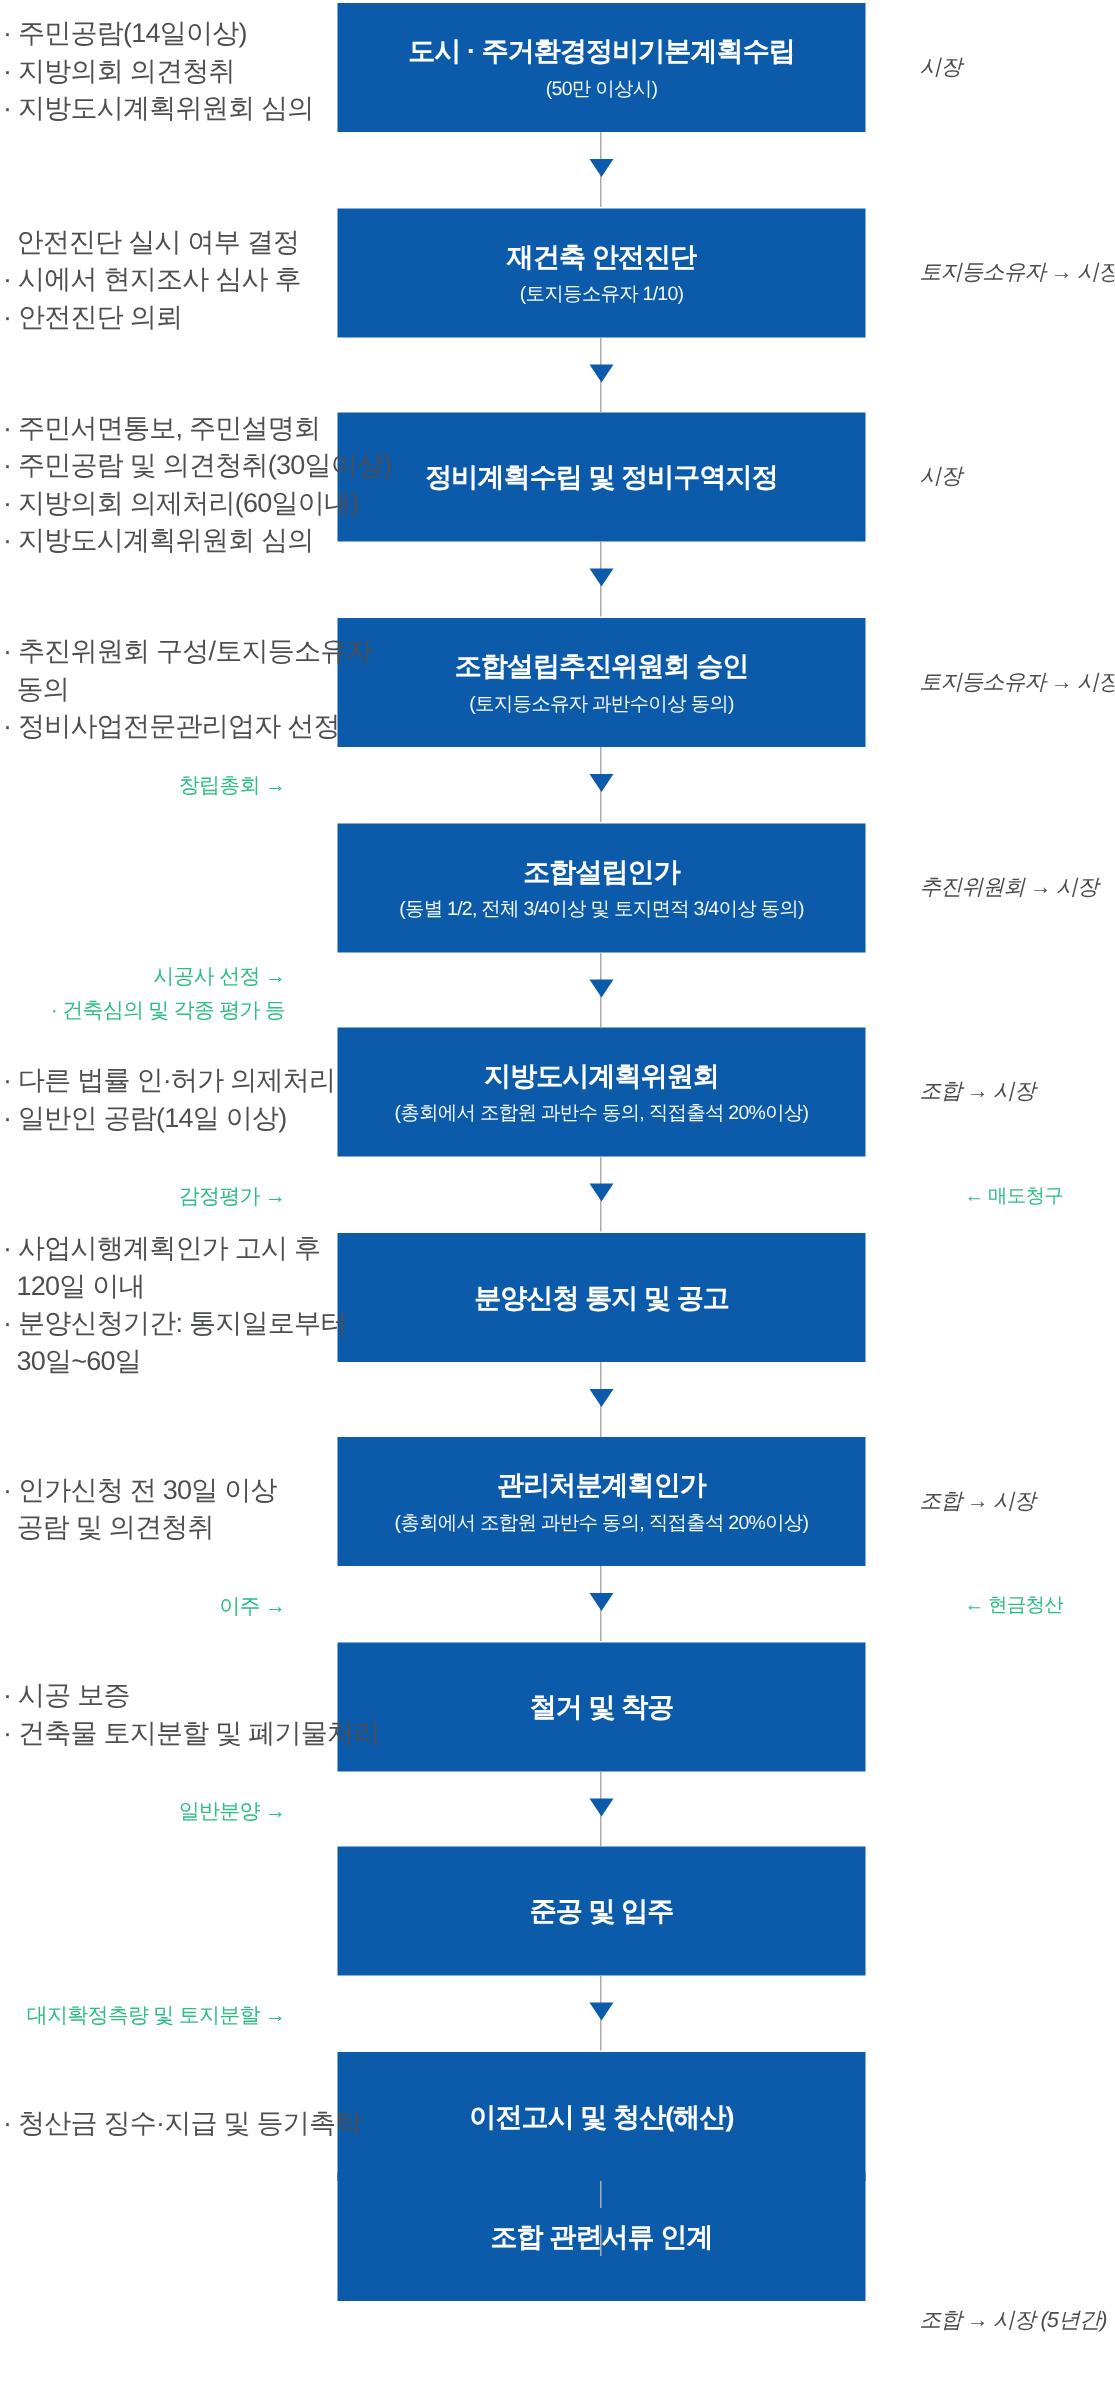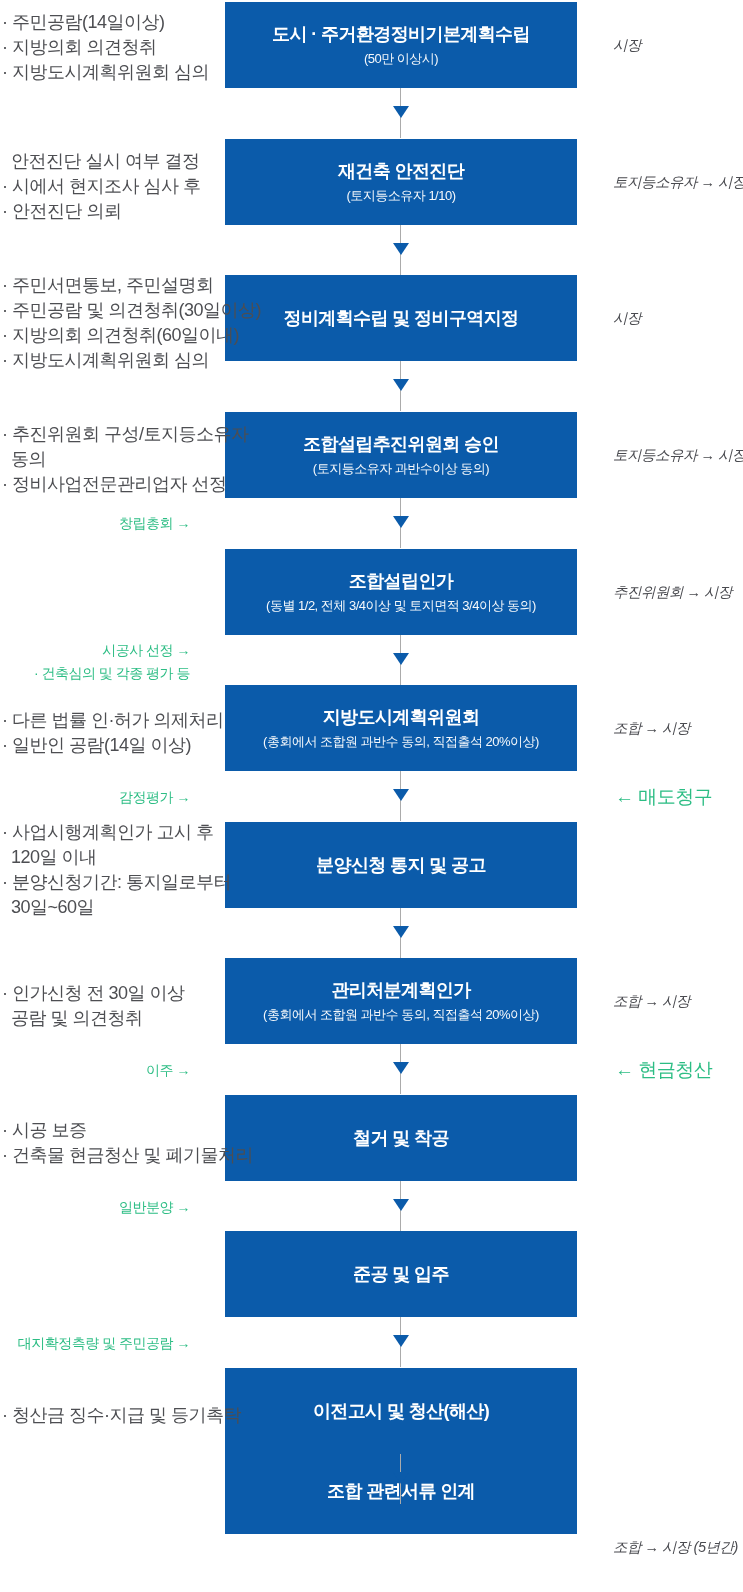--- a/index.html
+++ b/index.html
@@ -27,21 +27,21 @@
     border-top:12px solid #0b5baa;
   }
   
   .notes{position:absolute;left:2px;width:215px;color:#4d4e52;font-size:18px;letter-spacing:-0.5px;line-height:25px;}
   .note-line{white-space:nowrap;}
   .note-line.cont{padding-left:9px;}
   
   .actor{position:absolute;left:613px;color:#4a4b50;font-size:14.5px;letter-spacing:-0.5px;white-space:nowrap;line-height:21px;font-style:italic;}
   
   .milestone-left{position:absolute;left:0;width:190px;text-align:right;color:#2cbd84;font-size:14px;letter-spacing:-0.5px;line-height:23px;white-space:nowrap;}
-  .milestone-right{position:absolute;left:615px;color:#2cbd84;font-size:19px;letter-spacing:-0.5px;white-space:nowrap;line-height:21px;}
+  .milestone-right{position:absolute;left:643px;color:#2cbd84;font-size:13px;letter-spacing:-0.5px;white-space:nowrap;line-height:21px;}
 </style>
 </head>
 <body>
 
 <div class="canvas">
 
   <div class="stage-box" style="top:2px">
     <div class="stage-title">도시 · 주거환경정비기본계획수립</div>
     <div class="stage-sub">(50만 이상시)</div>
   </div>
@@ -113,21 +113,21 @@
     <div class="note-line">· 지방도시계획위원회 심의</div>
   </div>
   <div class="notes" style="top:149px">
     <div class="note-line cont">안전진단 실시 여부 결정</div>
     <div class="note-line">· 시에서 현지조사 심사 후</div>
     <div class="note-line">· 안전진단 의뢰</div>
   </div>
   <div class="notes" style="top:273px">
     <div class="note-line">· 주민서면통보, 주민설명회</div>
     <div class="note-line">· 주민공람 및 의견청취(30일이상)</div>
-    <div class="note-line">· 지방의회 의견청취(60일이내)</div>
+    <div class="note-line">· 지방의회 의제처리(60일이내)</div>
     <div class="note-line">· 지방도시계획위원회 심의</div>
   </div>
   <div class="notes" style="top:422px">
     <div class="note-line">· 추진위원회 구성/토지등소유자</div>
     <div class="note-line cont">동의</div>
     <div class="note-line">· 정비사업전문관리업자 선정</div>
   </div>
   <div class="notes" style="top:708px">
     <div class="note-line">· 다른 법률 인·허가 의제처리</div>
     <div class="note-line">· 일반인 공람(14일 이상)</div>
@@ -137,21 +137,21 @@
     <div class="note-line cont">120일 이내</div>
     <div class="note-line">· 분양신청기간: 통지일로부터</div>
     <div class="note-line cont">30일~60일</div>
   </div>
   <div class="notes" style="top:981px">
     <div class="note-line">· 인가신청 전 30일 이상</div>
     <div class="note-line cont">공람 및 의견청취</div>
   </div>
   <div class="notes" style="top:1118px">
     <div class="note-line">· 시공 보증</div>
-    <div class="note-line">· 건축물 현금청산 및 폐기물처리</div>
+    <div class="note-line">· 건축물 토지분할 및 폐기물처리</div>
   </div>
   <div class="notes" style="top:1403px">
     <div class="note-line">· 청산금 징수·지급 및 등기촉탁</div>
   </div>
 
   <div class="actor" style="top:35px">시장</div>
   <div class="actor" style="top:172px">토지등소유자 → 시장</div>
   <div class="actor" style="top:308px">시장</div>
   <div class="actor" style="top:445px">토지등소유자 → 시장</div>
   <div class="actor" style="top:582px">추진위원회 → 시장</div>
@@ -160,18 +160,18 @@
   <div class="actor" style="top:1537px">조합 → 시장 (5년간)</div>
 
   <div class="milestone-left" style="top:512px">창립총회 →</div>
   <div class="milestone-left" style="top:639px">
     <div>시공사 선정 →</div>
     <div>· 건축심의 및 각종 평가 등</div>
   </div>
   <div class="milestone-left" style="top:786px">감정평가 →</div>
   <div class="milestone-left" style="top:1059px">이주 →</div>
   <div class="milestone-left" style="top:1196px">일반분양 →</div>
-  <div class="milestone-left" style="top:1332px">대지확정측량 및 주민공람 →</div>
+  <div class="milestone-left" style="top:1332px">대지확정측량 및 토지분할 →</div>
 
   <div class="milestone-right" style="top:786px">← 매도청구</div>
   <div class="milestone-right" style="top:1059px">← 현금청산</div>
 
 </div>
 
 </body></html>

